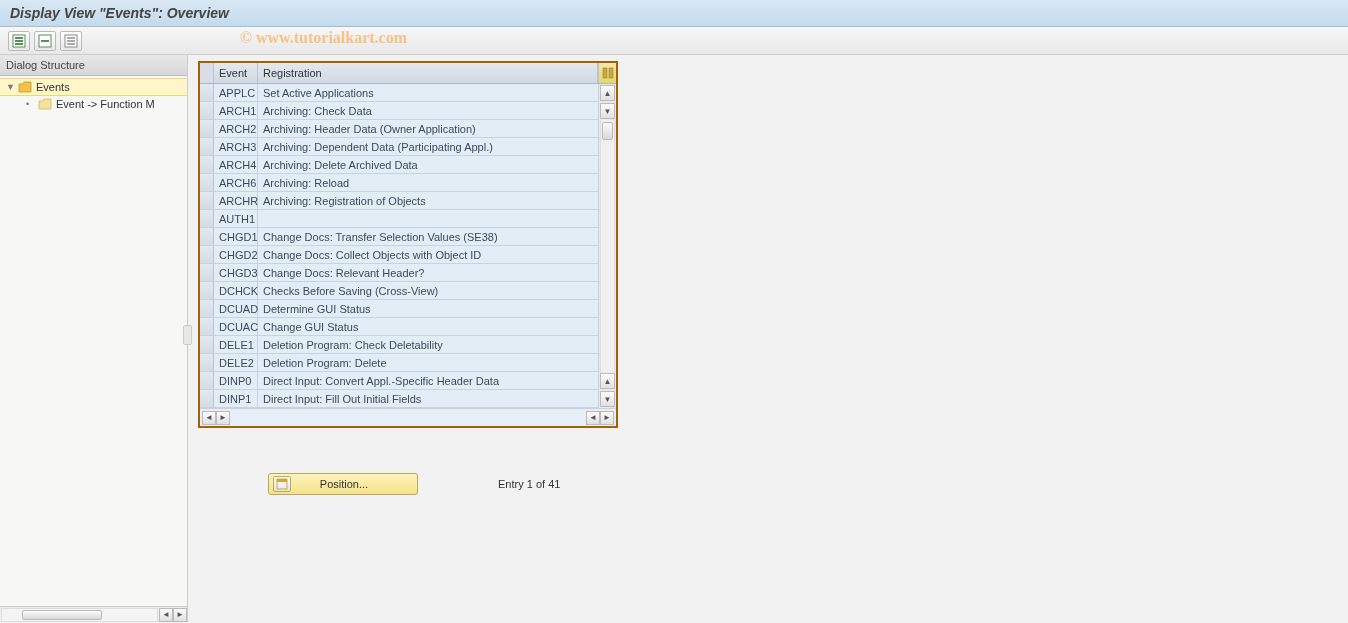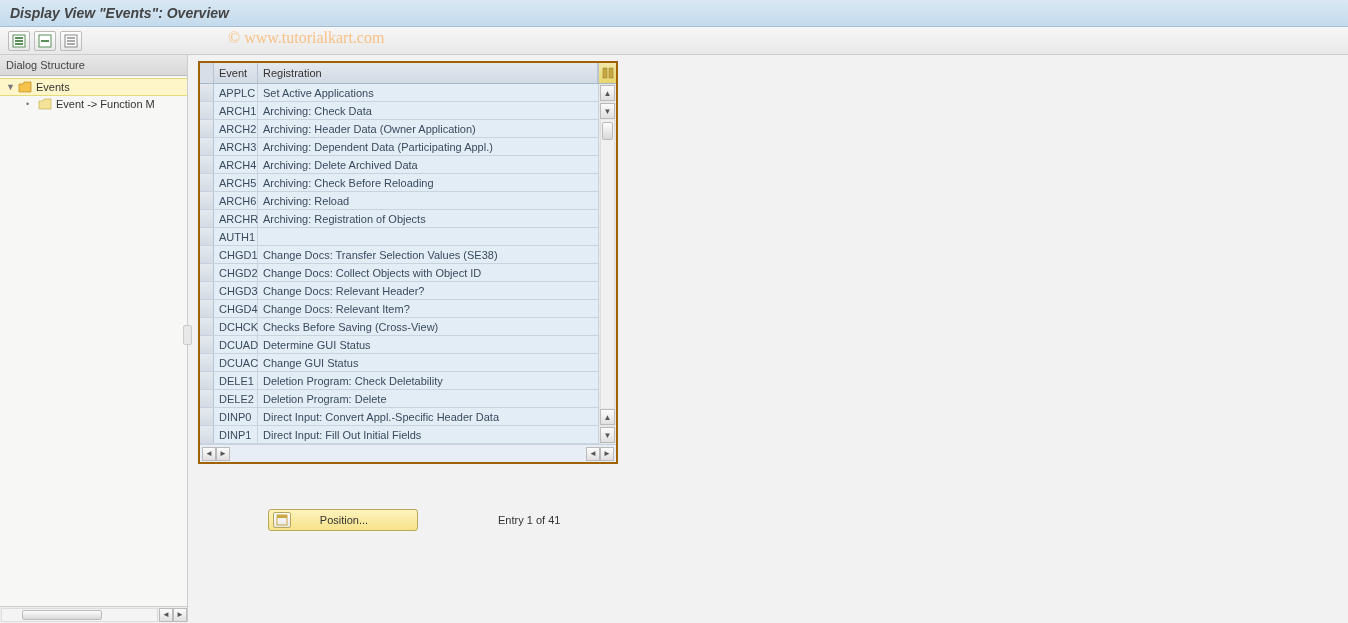--- a/index.html
+++ b/index.html
@@ -40,24 +40,24 @@
     border-radius: 2px;
     background: linear-gradient(#fff, #e8e8e8);
     display: inline-flex;
     align-items: center;
     justify-content: center;
     cursor: pointer;
   }
   .tb-btn svg { width: 14px; height: 14px; }
   .watermark {
     position: absolute;
-    left: 228px; top: 2px;
+    left: 240px; top: 2px;
     font-size: 16px;
     color: rgba(255,160,60,0.6);
-    font-weight: normal;
+    font-weight: bold;
     pointer-events: none;
     font-family: Georgia, serif;
   }
   
   .main {
     display: flex;
     height: calc(623px - 28px - 28px);
   }
   
   .left-panel {
@@ -411,25 +411,20 @@
               <div class="cell event">ARCH3</div>
               <div class="cell desc">Archiving: Dependent Data (Participating Appl.)</div>
             </div>
             <div class="trow">
               <div class="sel-cell"></div>
               <div class="cell event">ARCH4</div>
               <div class="cell desc">Archiving: Delete Archived Data</div>
             </div>
             <div class="trow">
               <div class="sel-cell"></div>
-              <div class="cell event">ARCH5</div>
-              <div class="cell desc">Archiving: Check Before Reloading</div>
-            </div>
-            <div class="trow">
-              <div class="sel-cell"></div>
               <div class="cell event">ARCH6</div>
               <div class="cell desc">Archiving: Reload</div>
             </div>
             <div class="trow">
               <div class="sel-cell"></div>
               <div class="cell event">ARCHR</div>
               <div class="cell desc">Archiving: Registration of Objects</div>
             </div>
             <div class="trow">
               <div class="sel-cell"></div>
@@ -442,25 +437,20 @@
             </div>
             <div class="trow">
               <div class="sel-cell"></div>
               <div class="cell event">CHGD2</div>
               <div class="cell desc">Change Docs: Collect Objects with Object ID</div>
             </div>
             <div class="trow">
               <div class="sel-cell"></div>
               <div class="cell event">CHGD3</div>
               <div class="cell desc">Change Docs: Relevant Header?</div>
-            </div>
-            <div class="trow">
-              <div class="sel-cell"></div>
-              <div class="cell event">CHGD4</div>
-              <div class="cell desc">Change Docs: Relevant Item?</div>
             </div>
             <div class="trow">
               <div class="sel-cell"></div>
               <div class="cell event">DCHCK</div>
               <div class="cell desc">Checks Before Saving (Cross-View)</div>
             </div>
             <div class="trow">
               <div class="sel-cell"></div>
               <div class="cell event">DCUAD</div>
               <div class="cell desc">Determine GUI Status</div>

